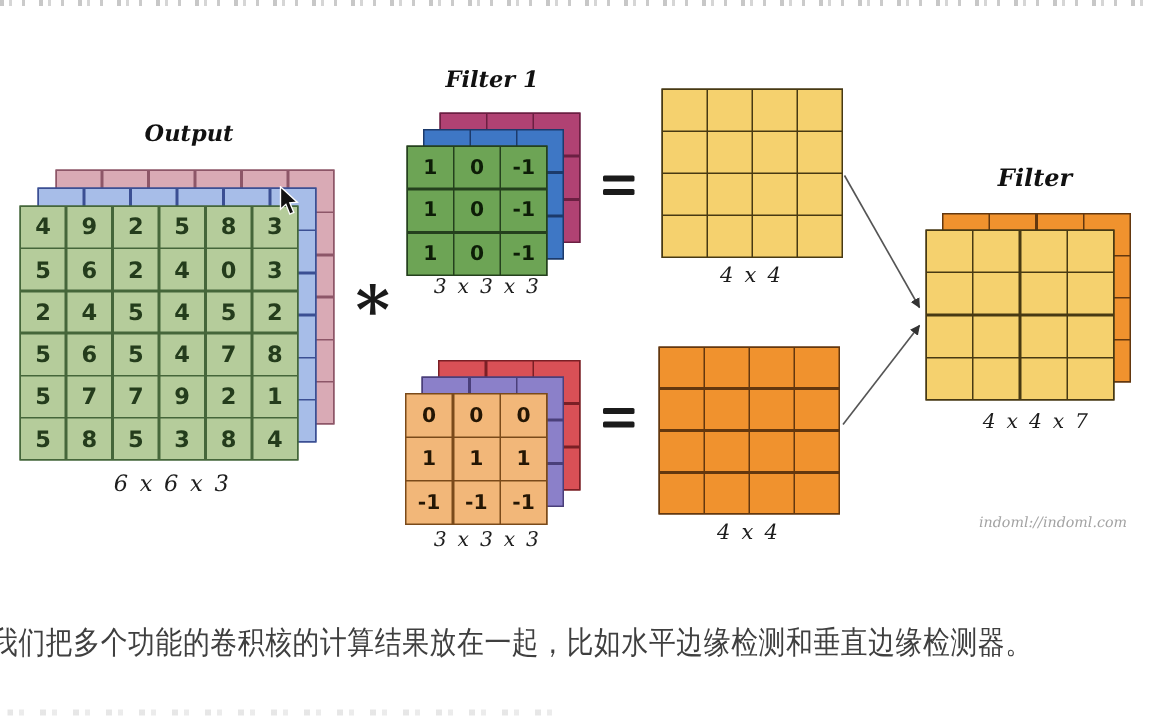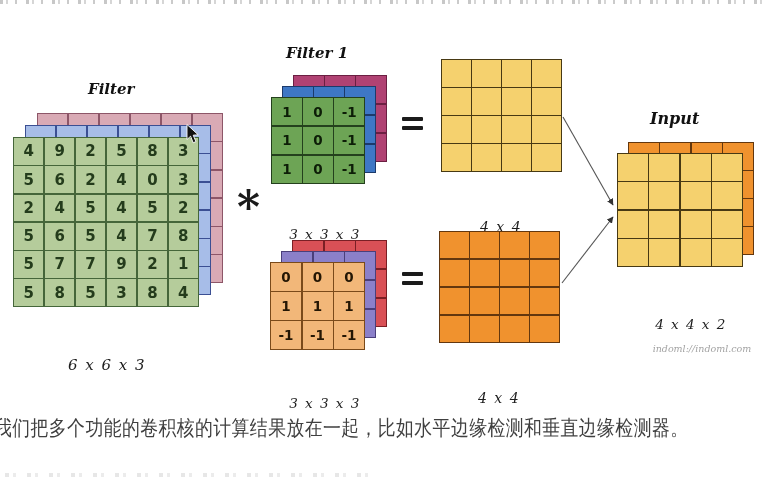--- a/index.html
+++ b/index.html
@@ -41,28 +41,28 @@
   
   .r1{left:441px;top:59px;width:121px;height:113px;--lc:#473913;}
   .r2{left:439px;top:231px;width:121px;height:112px;--lc:#63370e;}
 
   
   .out-back {left:628px;top:142px;width:126px;height:113px;--lc:#63370e;}
   .out-front{left:617px;top:153px;width:126px;height:114px;--lc:#473913;}
 
   
   .title{position:absolute;font-family:"DejaVu Serif",serif;font-style:italic;font-weight:700;
-    color:#111;font-size:15px;text-align:left;white-space:nowrap;}
+    color:#111;font-size:15px;text-align:center;white-space:nowrap;}
   .dim{position:absolute;font-family:"DejaVu Serif",serif;font-style:italic;color:#1d1d1d;
-    font-size:13.5px;letter-spacing:1.5px;text-align:center;white-space:nowrap;margin-top:43px;}
+    font-size:13.5px;letter-spacing:1.5px;text-align:center;white-space:nowrap;}
   .t-input {left:88px;top:80px;width:76px;}
   .t-f1    {left:286px;top:44px;width:84px;}
   .t-f2    {left:284px;top:217px;width:86px;}
   .t-out   {left:650px;top:109px;width:80px;font-size:16px;}
-  .d-input {left:60px;top:313px;width:94px;font-size:15px;}
+  .d-input {left:60px;top:313px;width:94px;font-size:15px;text-align:right;}
   .d-f1    {left:283px;top:183px;width:84px;}
   .d-f2    {left:283px;top:352px;width:84px;}
   .d-r1    {left:461px;top:176px;width:80px;font-size:14px;}
   .d-r2    {left:459px;top:347px;width:80px;font-size:14px;}
   .d-out   {left:646px;top:273px;width:90px;font-size:13.5px;}
 
   .asterisk{position:absolute;left:237px;top:186px;font-family:"DejaVu Serif",serif;
     font-weight:700;font-size:44px;line-height:1;color:#1a1a1a;}
 
   .equals{position:absolute;width:21px;}
@@ -79,21 +79,21 @@
   .cursor{position:absolute;left:186px;top:124px;width:14px;height:20px;}
   .connector-svg{position:absolute;left:0;top:0;width:766px;height:479px;pointer-events:none;}
 </style>
 </head>
 <body>
 
 <div id="stage">
 
   <div class="smudge-top"></div>
 
-  <div class="title t-input">Filter</div>
+  <div class="title t-input">Output</div>
   <div class="grid g6 input-back" style="--fc: #d9aab5;">
       <div class="cell"></div>
       <div class="cell"></div>
       <div class="cell"></div>
       <div class="cell"></div>
       <div class="cell"></div>
       <div class="cell"></div>
       <div class="cell"></div>
       <div class="cell"></div>
       <div class="cell"></div>
@@ -322,21 +322,21 @@
       <div class="cell"></div>
       <div class="cell"></div>
       <div class="cell"></div>
       <div class="cell"></div>
       <div class="cell"></div>
       <div class="cell"></div>
       <div class="cell"></div>
     </div>
   <div class="dim d-r2">4 x 4</div>
 
-  <div class="title t-out">Input</div>
+  <div class="title t-out">Filter</div>
   <div class="grid g4 out-back" style="--fc: #f0922e;">
       <div class="cell"></div>
       <div class="cell"></div>
       <div class="cell"></div>
       <div class="cell"></div>
       <div class="cell"></div>
       <div class="cell"></div>
       <div class="cell"></div>
       <div class="cell"></div>
       <div class="cell"></div>
@@ -359,21 +359,21 @@
       <div class="cell"></div>
       <div class="cell"></div>
       <div class="cell"></div>
       <div class="cell"></div>
       <div class="cell"></div>
       <div class="cell"></div>
       <div class="cell"></div>
       <div class="cell"></div>
       <div class="cell"></div>
     </div>
-  <div class="dim d-out">4 x 4 x 2</div>
+  <div class="dim d-out">4 x 4 x 7</div>
 
   <svg class="connector-svg" viewBox="0 0 766 479">
     <defs>
       <marker id="arrow" markerWidth="7" markerHeight="7" refX="5.5" refY="3" orient="auto">
         <path d="M0,0 L6,3 L0,6 Z" fill="#333"></path>
       </marker>
     </defs>
     <line x1="563" y1="117" x2="613" y2="205" stroke="#555" stroke-width="1.1" marker-end="url(#arrow)"></line>
     <line x1="562" y1="283" x2="613" y2="217" stroke="#555" stroke-width="1.1" marker-end="url(#arrow)"></line>
   </svg>

